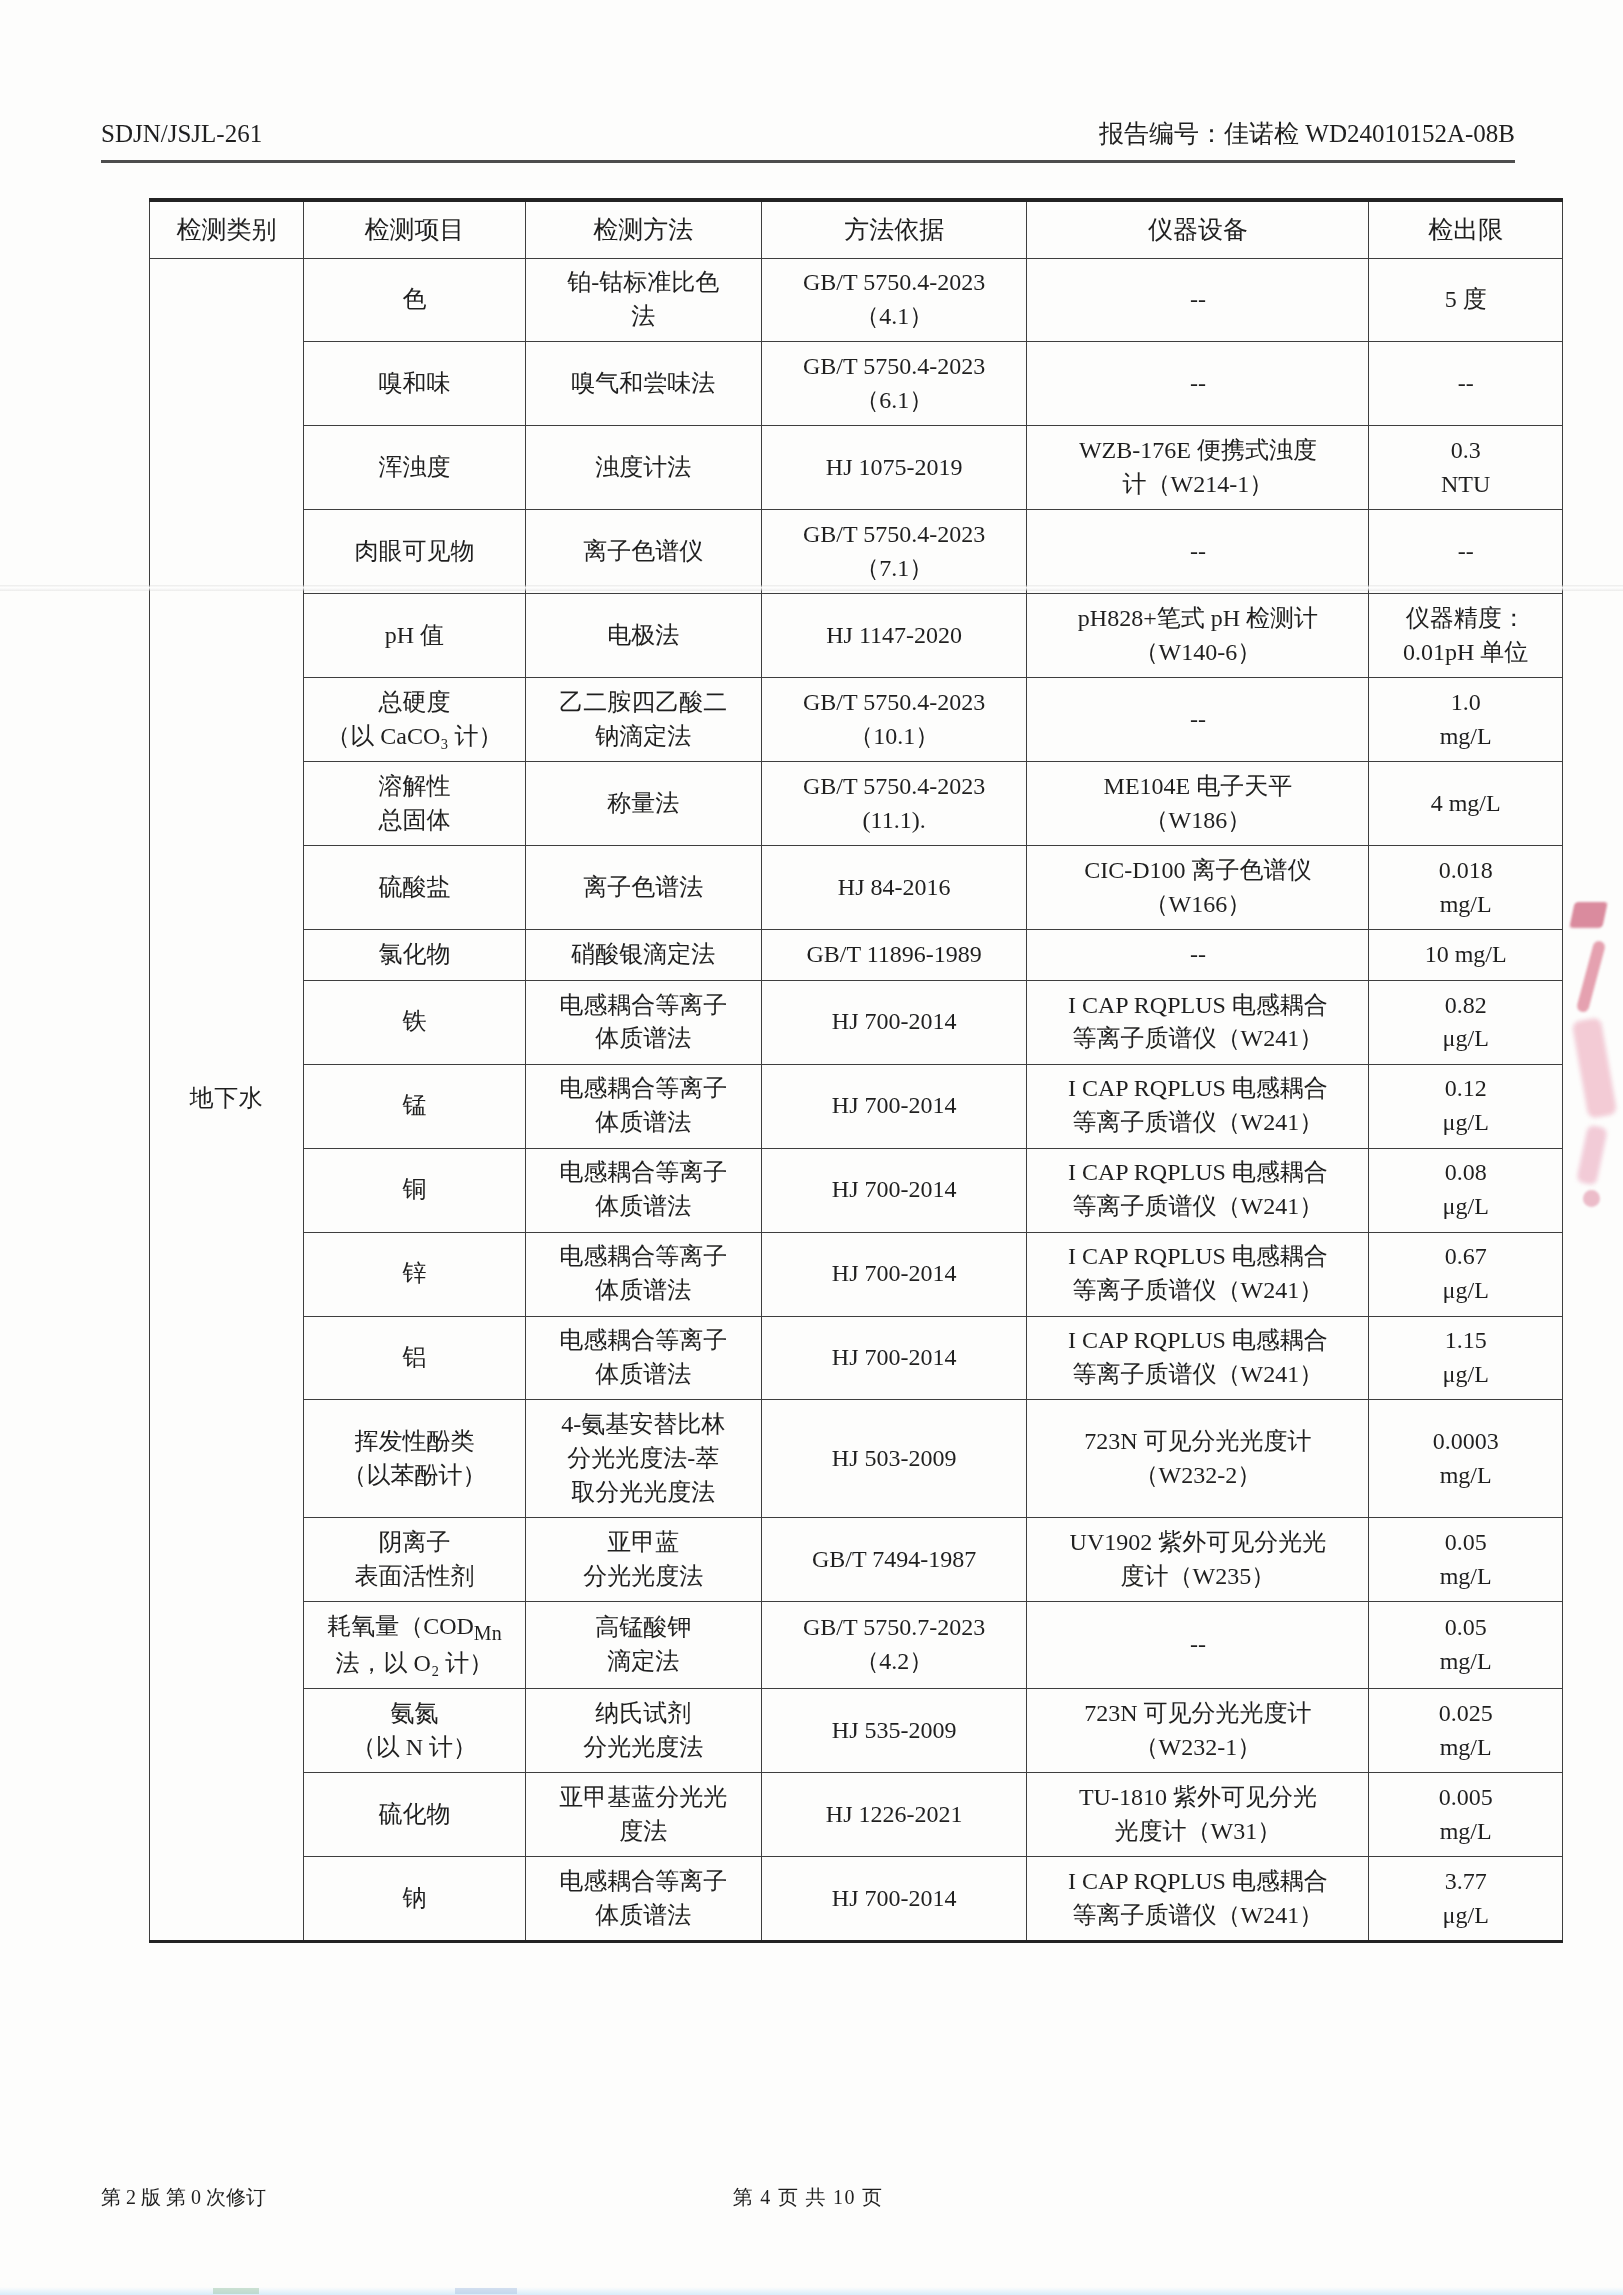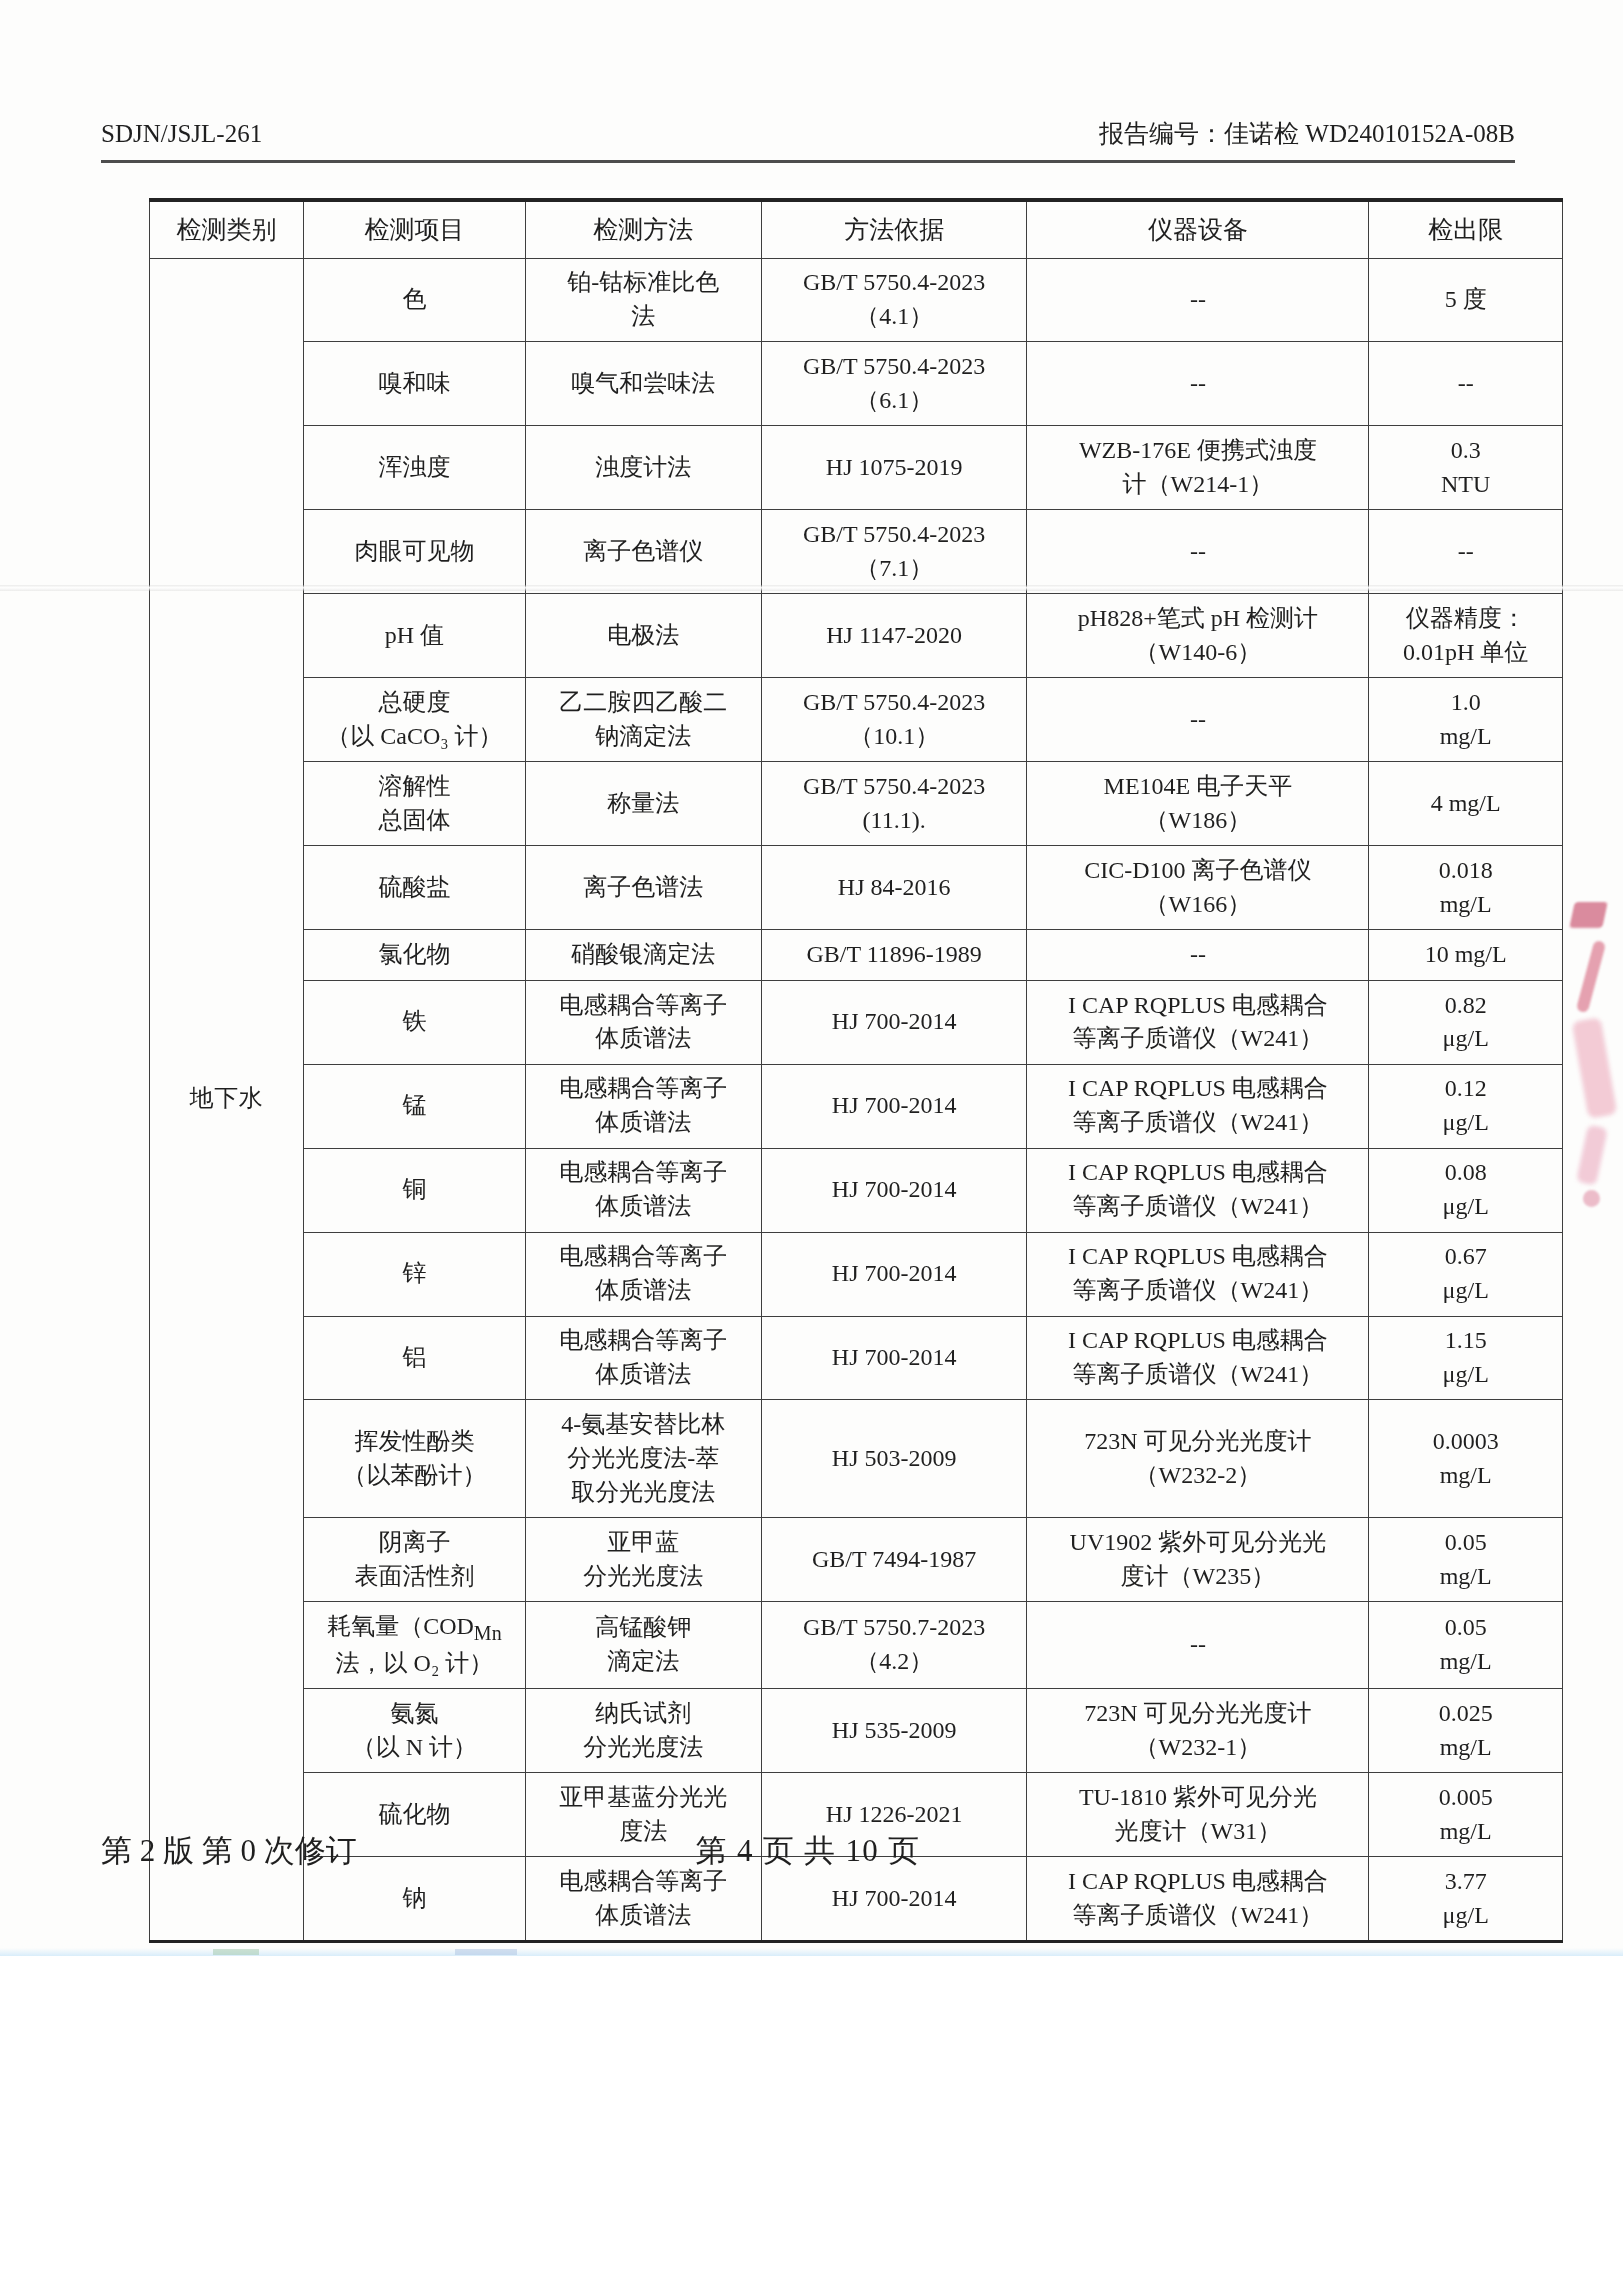--- a/index.html
+++ b/index.html
@@ -1,18 +1,18 @@
 <!DOCTYPE html>
 <html style="font-size:10.5px"><head>
 <meta charset="utf-8">
 <style>
   html,body { margin:0; padding:0; background:#ffffff; }
   .page {
     position:relative;
-    width:1623px; height:1956px;
+    width:1623px; height:2295px;
     background:#fdfdfc;
     overflow:hidden;
     font-family:"Liberation Serif","DejaVu Serif",serif;
     color:#1f1f1f;
   }
   .content { position:absolute; left:101px; right:108px; top:0; }
 
   
   .doc-header {
     margin-top:119px;
@@ -47,21 +47,21 @@
   }
   table.methods thead th { font-weight:normal; font-size:25px; padding:10.5px 5.2px; }
   td.cat-cell { font-size:24px; letter-spacing:0.7px; }
 
   .below-blank { margin-top:21px; font-size:26px; }
 
   
   .doc-footer {
     position:absolute; left:101px; right:108px; bottom:84px;
     display:grid; grid-template-columns:1fr auto 1fr;
-    font-size:31px;
+    font-size:20px;
   }
   .doc-footer .left  { grid-column:1; justify-self:start; }
   .doc-footer .center{ grid-column:2; justify-self:center; letter-spacing:1.3px; }
 
   
   .scan-line {
     position:absolute; left:0; right:0; top:585px; height:5.9px; z-index:3;
     background:linear-gradient(to bottom,
       rgba(165,165,165,0.20), rgba(255,255,255,0.95) 45%, rgba(165,165,165,0.20));
     pointer-events:none;

